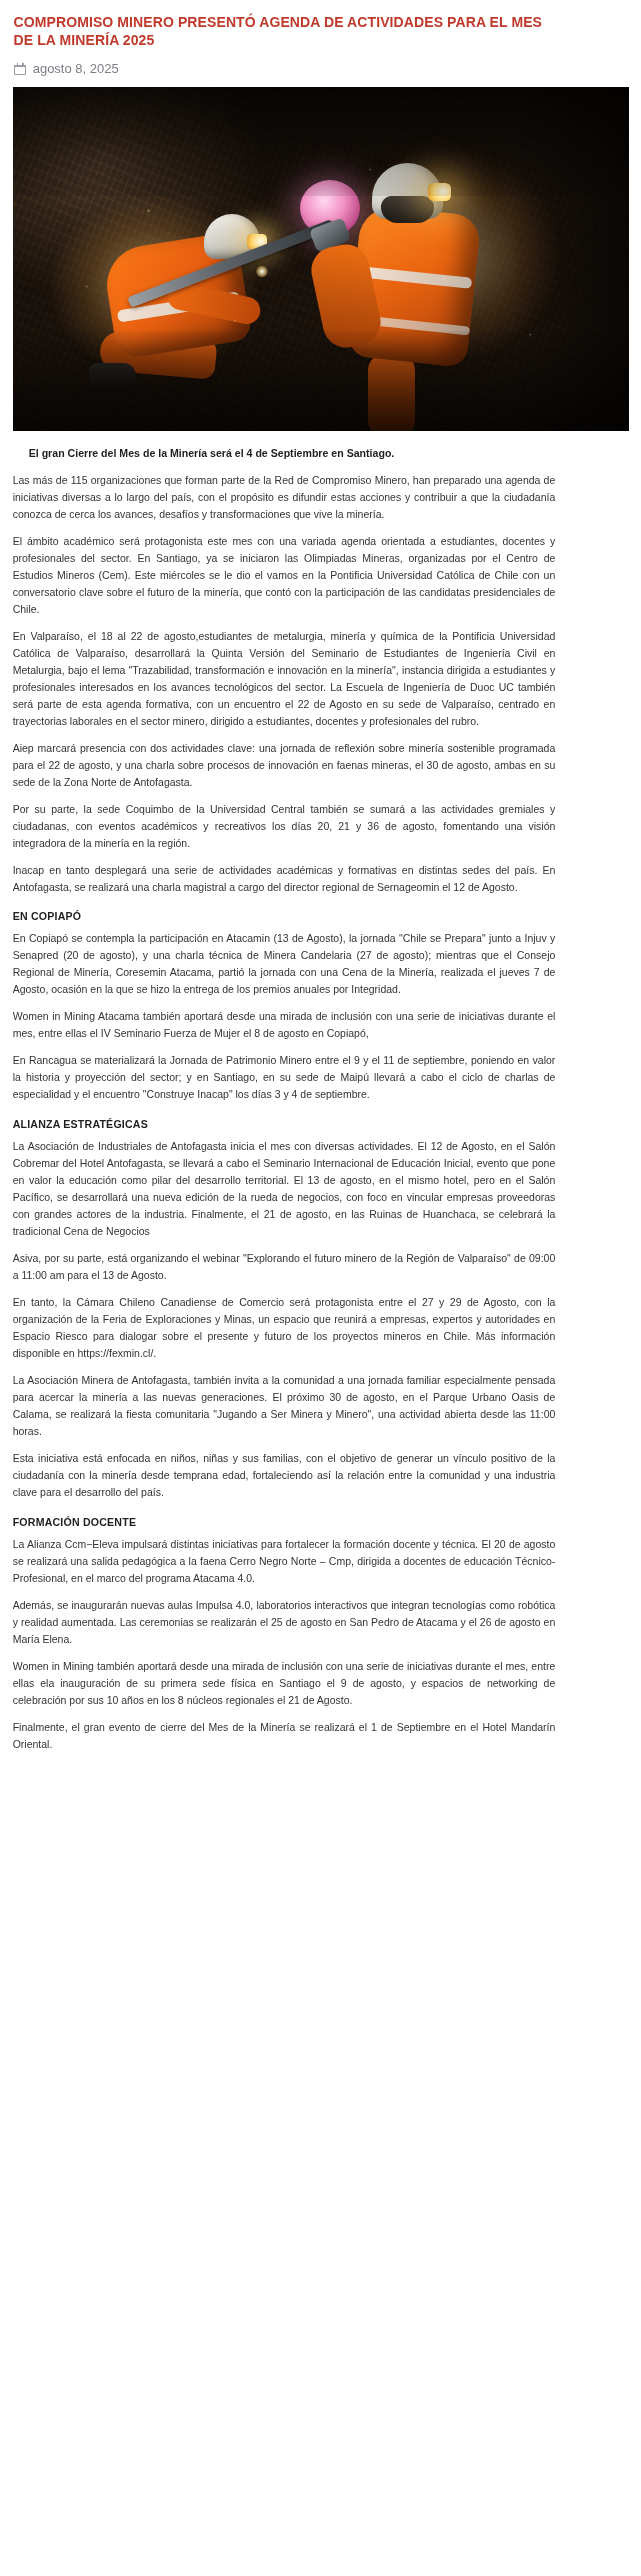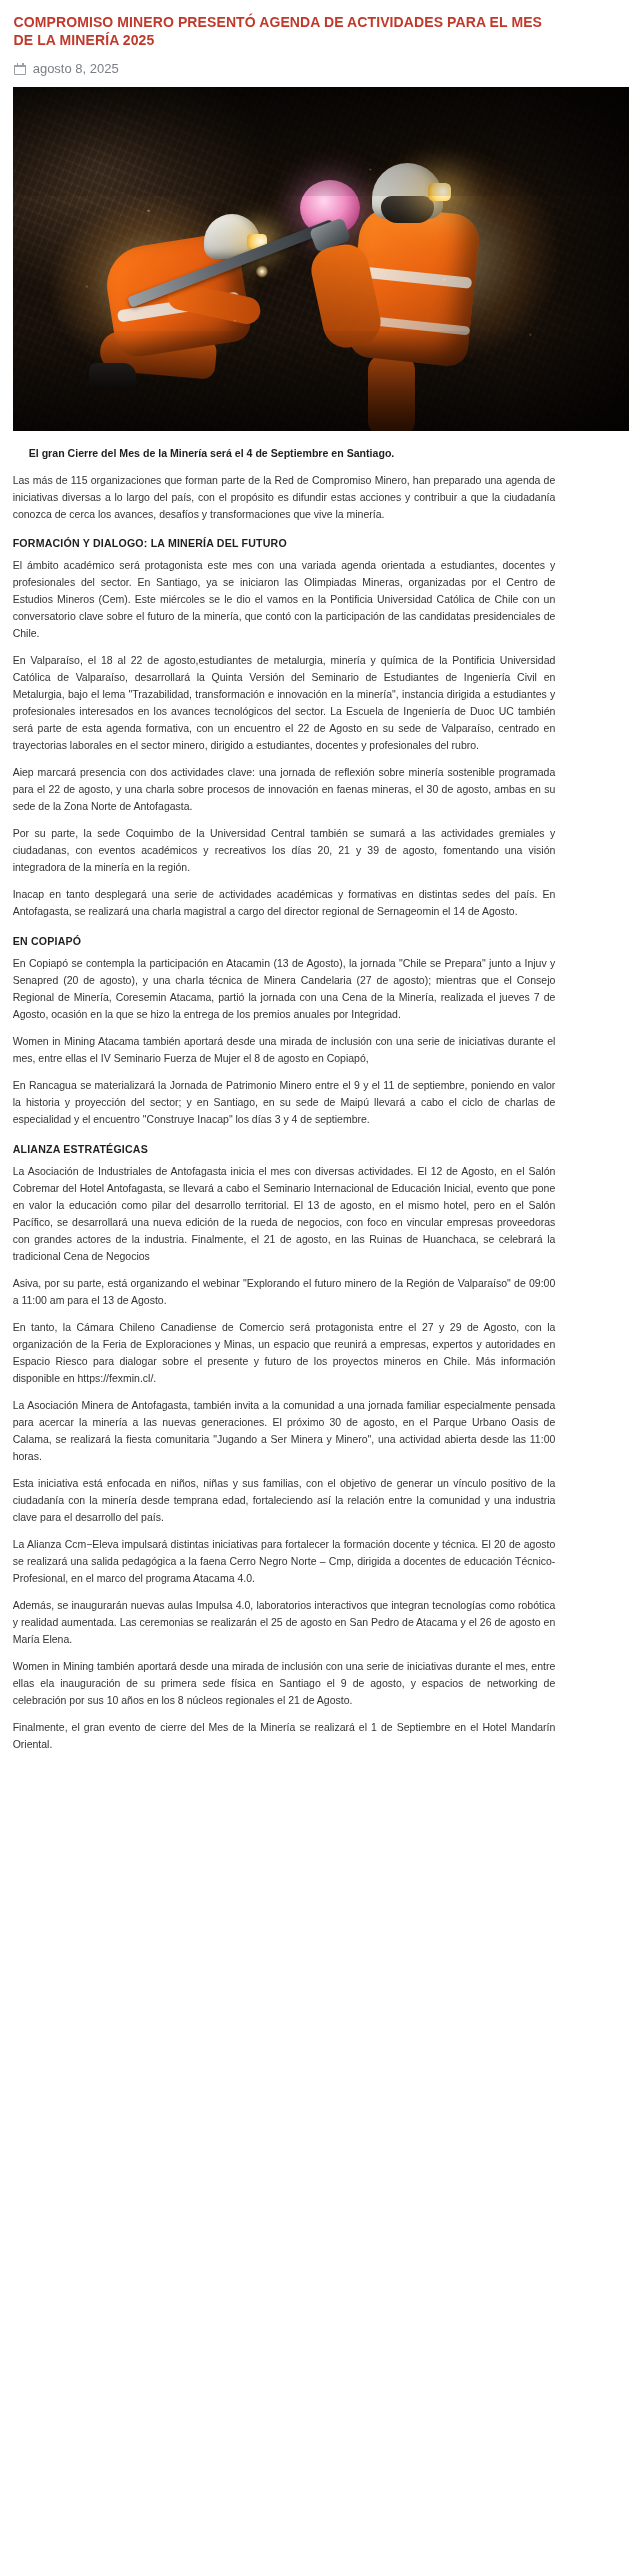--- a/index.html
+++ b/index.html
@@ -340,40 +340,40 @@
     <div class="dark-bottom"></div>
     <div class="dark-right"></div>
   </div>
 
   <div class="article-body">
 
     <p class="lead">El gran Cierre del Mes de la Minería será el 4 de Septiembre en Santiago.</p>
 
     <p class="body">Las más de 115 organizaciones que forman parte de la Red de Compromiso Minero, han preparado una agenda de iniciativas diversas a lo largo del país, con el propósito es difundir estas acciones y contribuir a que la ciudadanía conozca de cerca los avances, desafíos y transformaciones que vive la minería.</p>
 
-    <h3 class="section">FORMACIÓN Y DIALOGO: LA MINERÍA DEL FUTURO</h3>
     <p class="body">El ámbito académico será protagonista este mes con una variada agenda orientada a estudiantes, docentes y profesionales del sector. En Santiago, ya se iniciaron las Olimpiadas Mineras, organizadas por el Centro de Estudios Mineros (Cem). Este miércoles se le dio el vamos en la Pontificia Universidad Católica de Chile con un conversatorio clave sobre el futuro de la minería, que contó con la participación de las candidatas presidenciales de Chile.</p>
     <p class="body">En Valparaíso, el 18 al 22 de agosto,estudiantes de metalurgia, minería y química de la Pontificia Universidad Católica de Valparaíso, desarrollará la Quinta Versión del Seminario de Estudiantes de Ingeniería Civil en Metalurgia, bajo el lema "Trazabilidad, transformación e innovación en la minería", instancia dirigida a estudiantes y profesionales interesados en los avances tecnológicos del sector. La Escuela de Ingeniería de Duoc UC también será parte de esta agenda formativa, con un encuentro el 22 de Agosto en su sede de Valparaíso, centrado en trayectorias laborales en el sector minero, dirigido a estudiantes, docentes y profesionales del rubro.</p>
     <p class="body">Aiep marcará presencia con dos actividades clave: una jornada de reflexión sobre minería sostenible programada para el 22 de agosto, y una charla sobre procesos de innovación en faenas mineras, el 30 de agosto, ambas en su sede de la Zona Norte de Antofagasta.</p>
-    <p class="body">Por su parte, la sede Coquimbo de la Universidad Central también se sumará a las actividades gremiales y ciudadanas, con eventos académicos y recreativos los días 20, 21 y 39 de agosto, fomentando una visión integradora de la minería en la región.</p>
-    <p class="body">Inacap en tanto desplegará una serie de actividades académicas y formativas en distintas sedes del país. En Antofagasta, se realizará una charla magistral a cargo del director regional de Sernageomin el 14 de Agosto.</p>
+    <p class="body">Por su parte, la sede Coquimbo de la Universidad Central también se sumará a las actividades gremiales y ciudadanas, con eventos académicos y recreativos los días 20, 21 y 36 de agosto, fomentando una visión integradora de la minería en la región.</p>
+    <p class="body">Inacap en tanto desplegará una serie de actividades académicas y formativas en distintas sedes del país. En Antofagasta, se realizará una charla magistral a cargo del director regional de Sernageomin el 12 de Agosto.</p>
 
     <h3 class="section">EN COPIAPÓ</h3>
     <p class="body">En Copiapó se contempla la participación en Atacamin (13 de Agosto), la jornada "Chile se Prepara" junto a Injuv y Senapred (20 de agosto), y una charla técnica de Minera Candelaria (27 de agosto); mientras que el Consejo Regional de Minería, Coresemin Atacama, partió la jornada con una Cena de la Minería, realizada el jueves 7 de Agosto, ocasión en la que se hizo la entrega de los premios anuales por Integridad.</p>
     <p class="body">Women in Mining Atacama también aportará desde una mirada de inclusión con una serie de iniciativas durante el mes, entre ellas el IV Seminario Fuerza de Mujer el 8 de agosto en Copiapó,</p>
     <p class="body">En Rancagua se materializará la Jornada de Patrimonio Minero entre el 9 y el 11 de septiembre, poniendo en valor la historia y proyección del sector; y en Santiago, en su sede de Maipú llevará a cabo el ciclo de charlas de especialidad y el encuentro "Construye Inacap" los días 3 y 4 de septiembre.</p>
 
     <h3 class="section">ALIANZA ESTRATÉGICAS</h3>
     <p class="body">La Asociación de Industriales de Antofagasta inicia el mes con diversas actividades. El 12 de Agosto, en el Salón Cobremar del Hotel Antofagasta, se llevará a cabo el Seminario Internacional de Educación Inicial, evento que pone en valor la educación como pilar del desarrollo territorial.  El 13 de agosto, en el mismo hotel, pero en el Salón Pacífico, se desarrollará una nueva edición de la rueda de negocios, con foco en vincular empresas proveedoras con grandes actores de la industria. Finalmente, el 21 de agosto, en las Ruinas de Huanchaca, se celebrará la tradicional Cena de Negocios</p>
     <p class="body">Asiva, por su parte, está organizando el webinar "Explorando el futuro minero de la Región de Valparaíso" de 09:00 a 11:00 am para el 13 de Agosto.</p>
     <p class="body">En tanto, la Cámara Chileno Canadiense de Comercio será protagonista entre el 27 y 29 de Agosto, con la organización de la Feria de Exploraciones y Minas, un espacio que reunirá a empresas, expertos y autoridades en Espacio Riesco para dialogar sobre el presente y futuro de los proyectos mineros en Chile. Más información disponible en https://fexmin.cl/.</p>
 
     <p class="body">La Asociación Minera de Antofagasta, también invita a la comunidad a una jornada familiar especialmente pensada para acercar la minería a las nuevas generaciones. El próximo 30 de agosto, en el Parque Urbano Oasis de Calama, se realizará la fiesta comunitaria "Jugando a Ser Minera y Minero", una actividad abierta desde las 11:00 horas.</p>
     <p class="body">Esta iniciativa está enfocada en niños, niñas y sus familias, con el objetivo de generar un vínculo positivo de la ciudadanía con la minería desde temprana edad, fortaleciendo así la relación entre la comunidad y una industria clave para el desarrollo del país.</p>
 
+    <h3 class="section">FORMACIÓN DOCENTE</h3>
     <p class="body">La Alianza Ccm−Eleva impulsará distintas iniciativas para fortalecer la formación docente y técnica. El 20 de agosto se realizará una salida pedagógica a la faena Cerro Negro Norte – Cmp, dirigida a docentes de educación Técnico-Profesional, en el marco del programa Atacama 4.0.</p>
     <p class="body">Además, se inaugurarán nuevas aulas Impulsa 4.0, laboratorios interactivos que integran tecnologías como robótica y realidad aumentada. Las ceremonias se realizarán el 25 de agosto en San Pedro de Atacama y el 26 de agosto en María Elena.</p>
     <p class="body">Women in Mining también aportará desde una mirada de inclusión con una serie de iniciativas durante el mes, entre ellas ela inauguración de su primera sede física en Santiago el 9 de agosto, y espacios de networking de celebración por sus 10 años en los 8 núcleos regionales el 21 de Agosto.</p>
     <p class="body">Finalmente, el gran evento de cierre del Mes de la Minería se realizará el 1 de Septiembre en el Hotel Mandarín Oriental.</p>
 
   </div>
 </div>
 
 
 </body></html>

